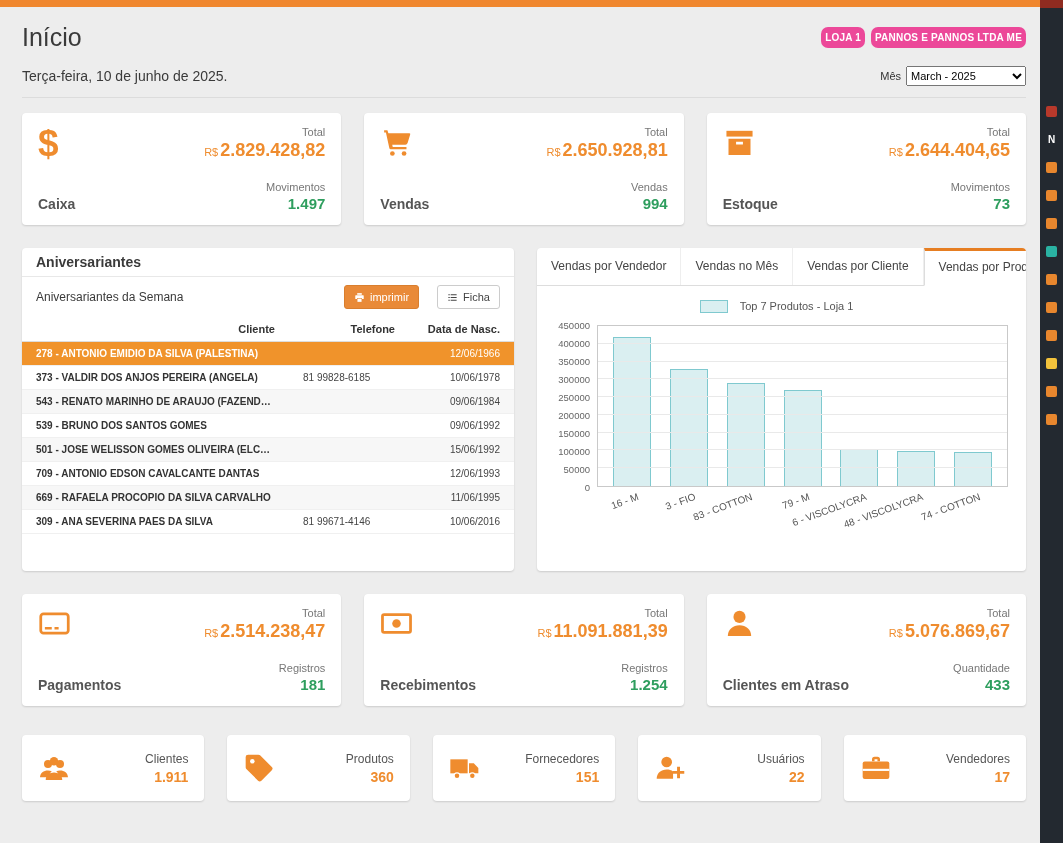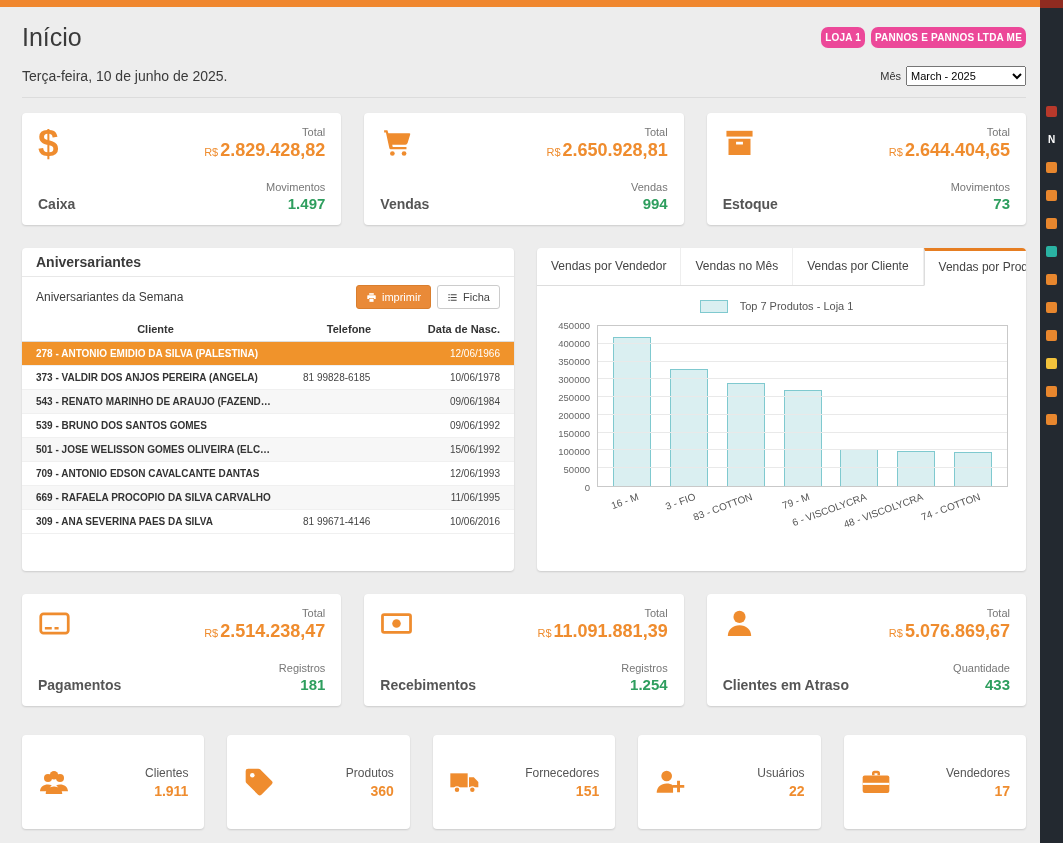--- a/index.html
+++ b/index.html
@@ -32,27 +32,27 @@
   .stat-value{font-size:18px;font-weight:bold;color:#ef8c2e;white-space:nowrap}
   .stat-value .cur{font-size:11px;font-weight:normal;margin-right:2px}
   .stat-count{font-size:15px;font-weight:bold;color:#2e9e5e}
   .panels-row{display:flex;gap:23px;margin-top:23px}
   .panel{background:#fff;border-radius:4px;box-shadow:0 1px 2px rgba(0,0,0,.14);height:323px}
   .panel-left{width:492px}
   .panel-right{flex:1;overflow:hidden}
   .panel-header{padding:6px 14px;font-size:14px;font-weight:bold;color:#3a3a3a;border-bottom:1px solid #e8e8e8}
   .panel-subrow{display:flex;justify-content:space-between;align-items:center;padding:8px 14px}
   .panel-subtitle{font-size:12px;color:#3a3a3a}
-  .btns{display:flex;gap:6px}
+  .btns{display:flex;gap:18px}
   .btn{display:inline-flex;align-items:center;gap:5px;font-size:11px;padding:5px 9px;border-radius:3px;border:1px solid transparent;cursor:pointer;font-family:inherit;background:#fff}
   .btn svg{width:11px;height:11px;fill:currentColor}
   .btn-print{background:#e98a38;color:#fff;border-color:#d97e2e}
   .btn-ficha{color:#444;border-color:#ccc}
   table.bday{width:100%;border-collapse:collapse}
-  .bday th{font-size:11px;font-weight:bold;text-align:center;padding:6px 14px;border-bottom:1px solid #ddd;color:#333}
+  .bday th{font-size:11px;font-weight:bold;text-align:right;padding:6px 14px;border-bottom:1px solid #ddd;color:#333}
   .bday th:nth-child(2){width:120px}
   .bday th:nth-child(3),.bday td:nth-child(3){text-align:right;width:105px}
   .bday td{padding:6px 14px;font-size:10px;border-bottom:1px solid #f0f0f0;color:#444}
   .bday td.c-cliente{font-weight:bold;color:#333}
   .bday tbody tr{cursor:pointer}
   .bday tbody tr:nth-child(odd){background:#f7f7f7}
   .bday tbody tr.hl{background:#f0932b}
   .bday tbody tr.hl td{color:#fff}
   .tabs{display:flex;border-bottom:1px solid #ddd;height:38px}
   .tab{padding:0 14px;line-height:37px;font-size:12px;color:#444;cursor:pointer;border-right:1px solid #eee;white-space:nowrap}
@@ -65,21 +65,21 @@
   .ytick{position:absolute;right:7px;transform:translateY(50%);font-size:9.5px;color:#666}
   .plot{position:relative;flex:1;height:162px;border:1px solid #c9c9c9;background:#fff}
   .gridline{position:absolute;left:0;right:0;height:1px;background:#e9e9e9}
   .bars{position:absolute;left:0;right:0;top:0;bottom:0;display:flex;padding:0 6px}
   .bar-slot{flex:1;display:flex;justify-content:center;align-items:flex-end;height:100%}
   .bar{width:38px;background:#daeff1;border:1px solid #7fc9cf;border-bottom:none}
   .x-labels{display:flex;margin-left:52px;padding:0 6px;height:52px}
   .xlab-slot{flex:1;position:relative}
   .xlab{position:absolute;right:42%;top:4px;transform:rotate(-20deg);transform-origin:top right;white-space:nowrap;font-size:10px;color:#555}
   .mini-row{display:flex;gap:23px;margin-top:29px}
-  .mini-card{flex:1;background:#fff;border-radius:4px;box-shadow:0 1px 2px rgba(0,0,0,.14);padding:14px 16px;height:94px;display:flex;justify-content:space-between;align-items:center;cursor:pointer}
+  .mini-card{flex:1;background:#fff;border-radius:4px;box-shadow:0 1px 2px rgba(0,0,0,.14);padding:14px 16px;height:66px;display:flex;justify-content:space-between;align-items:center;cursor:pointer}
   .mini-icon{color:#ef8c2e;display:flex;align-items:center}
   .mini-icon svg{width:32px;height:32px;fill:currentColor}
   .mini-right{display:flex;flex-direction:column;align-items:flex-end;gap:3px}
   .mini-label{font-size:12px;color:#555}
   .mini-value{font-size:14px;font-weight:bold;color:#ef8c2e}
 </style>
 </head>
 <body>
 
 <div class="topbar"></div>

